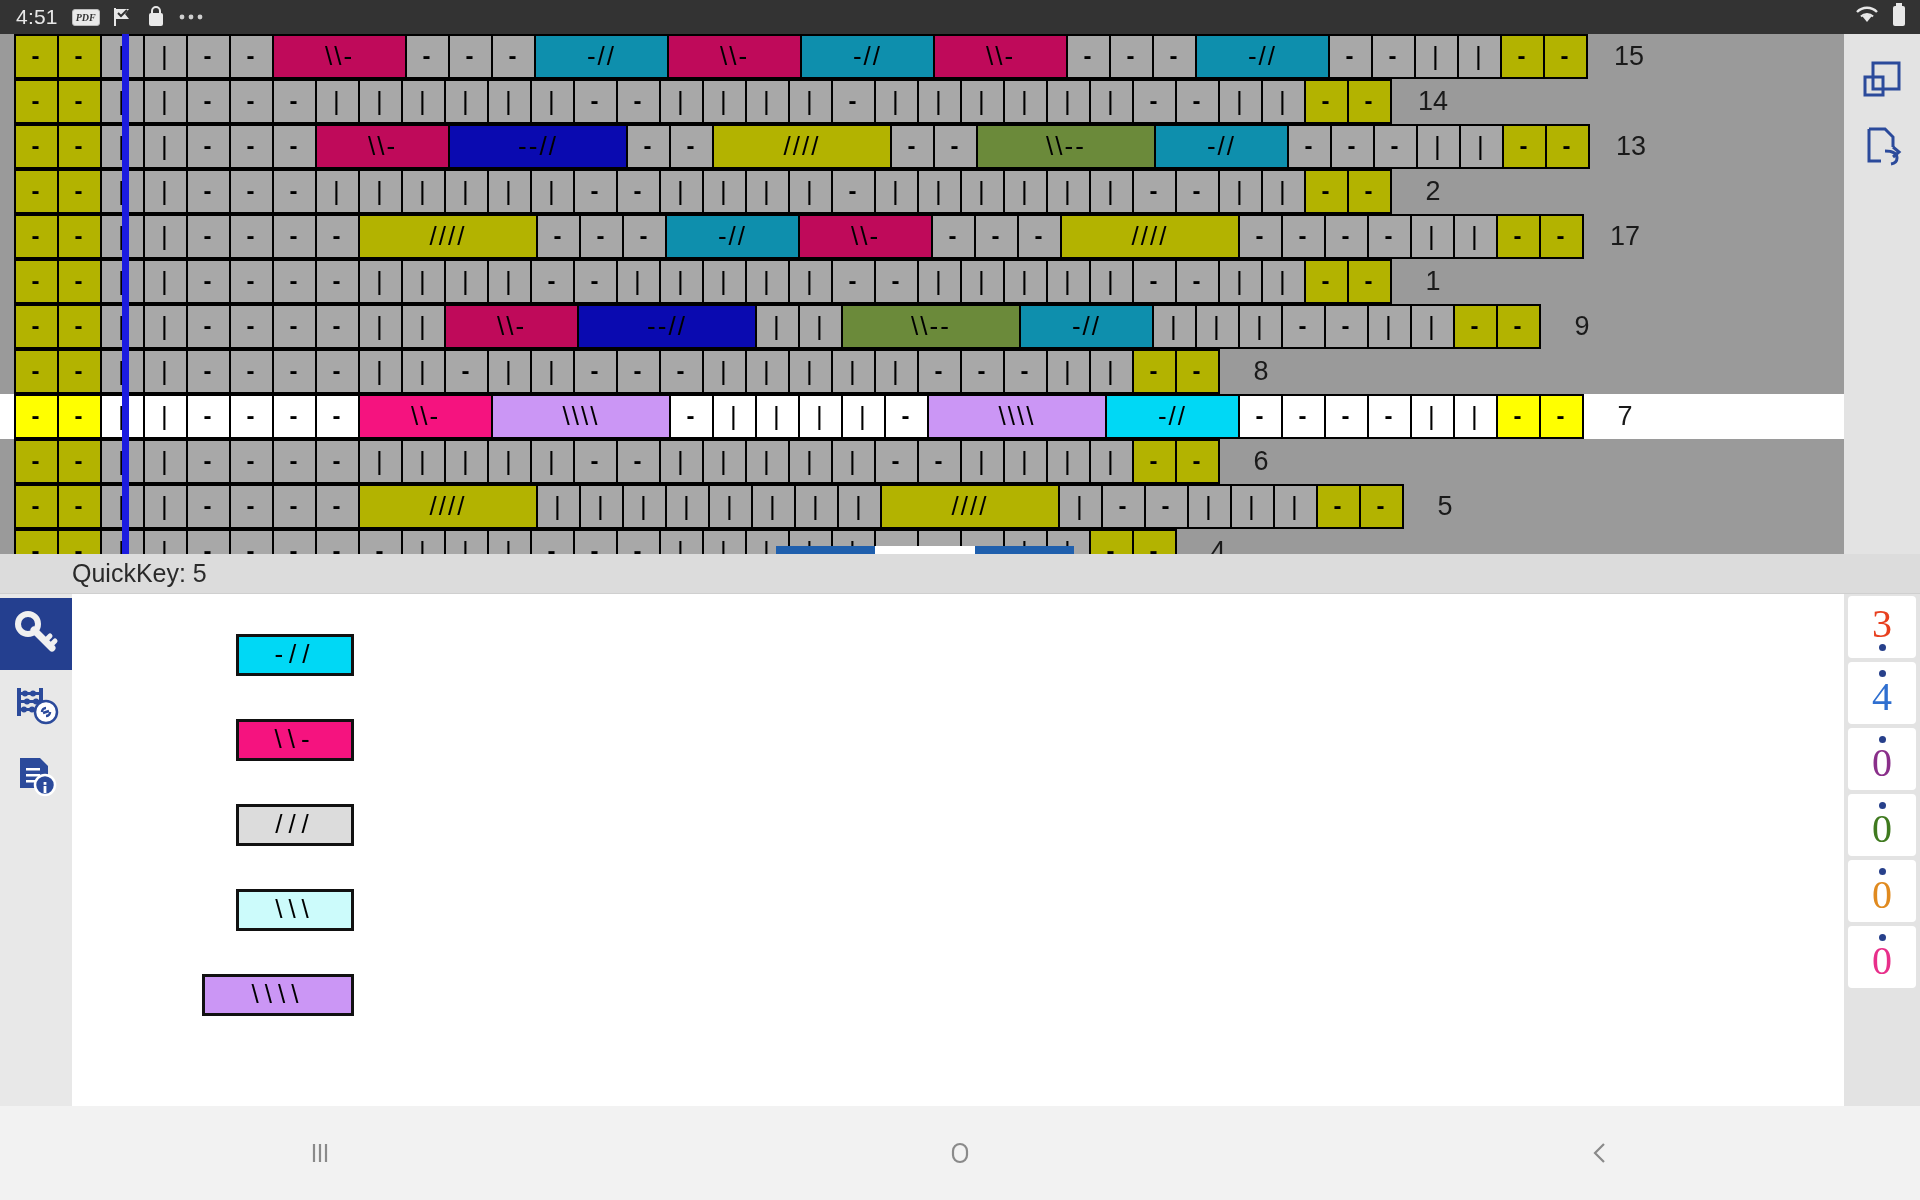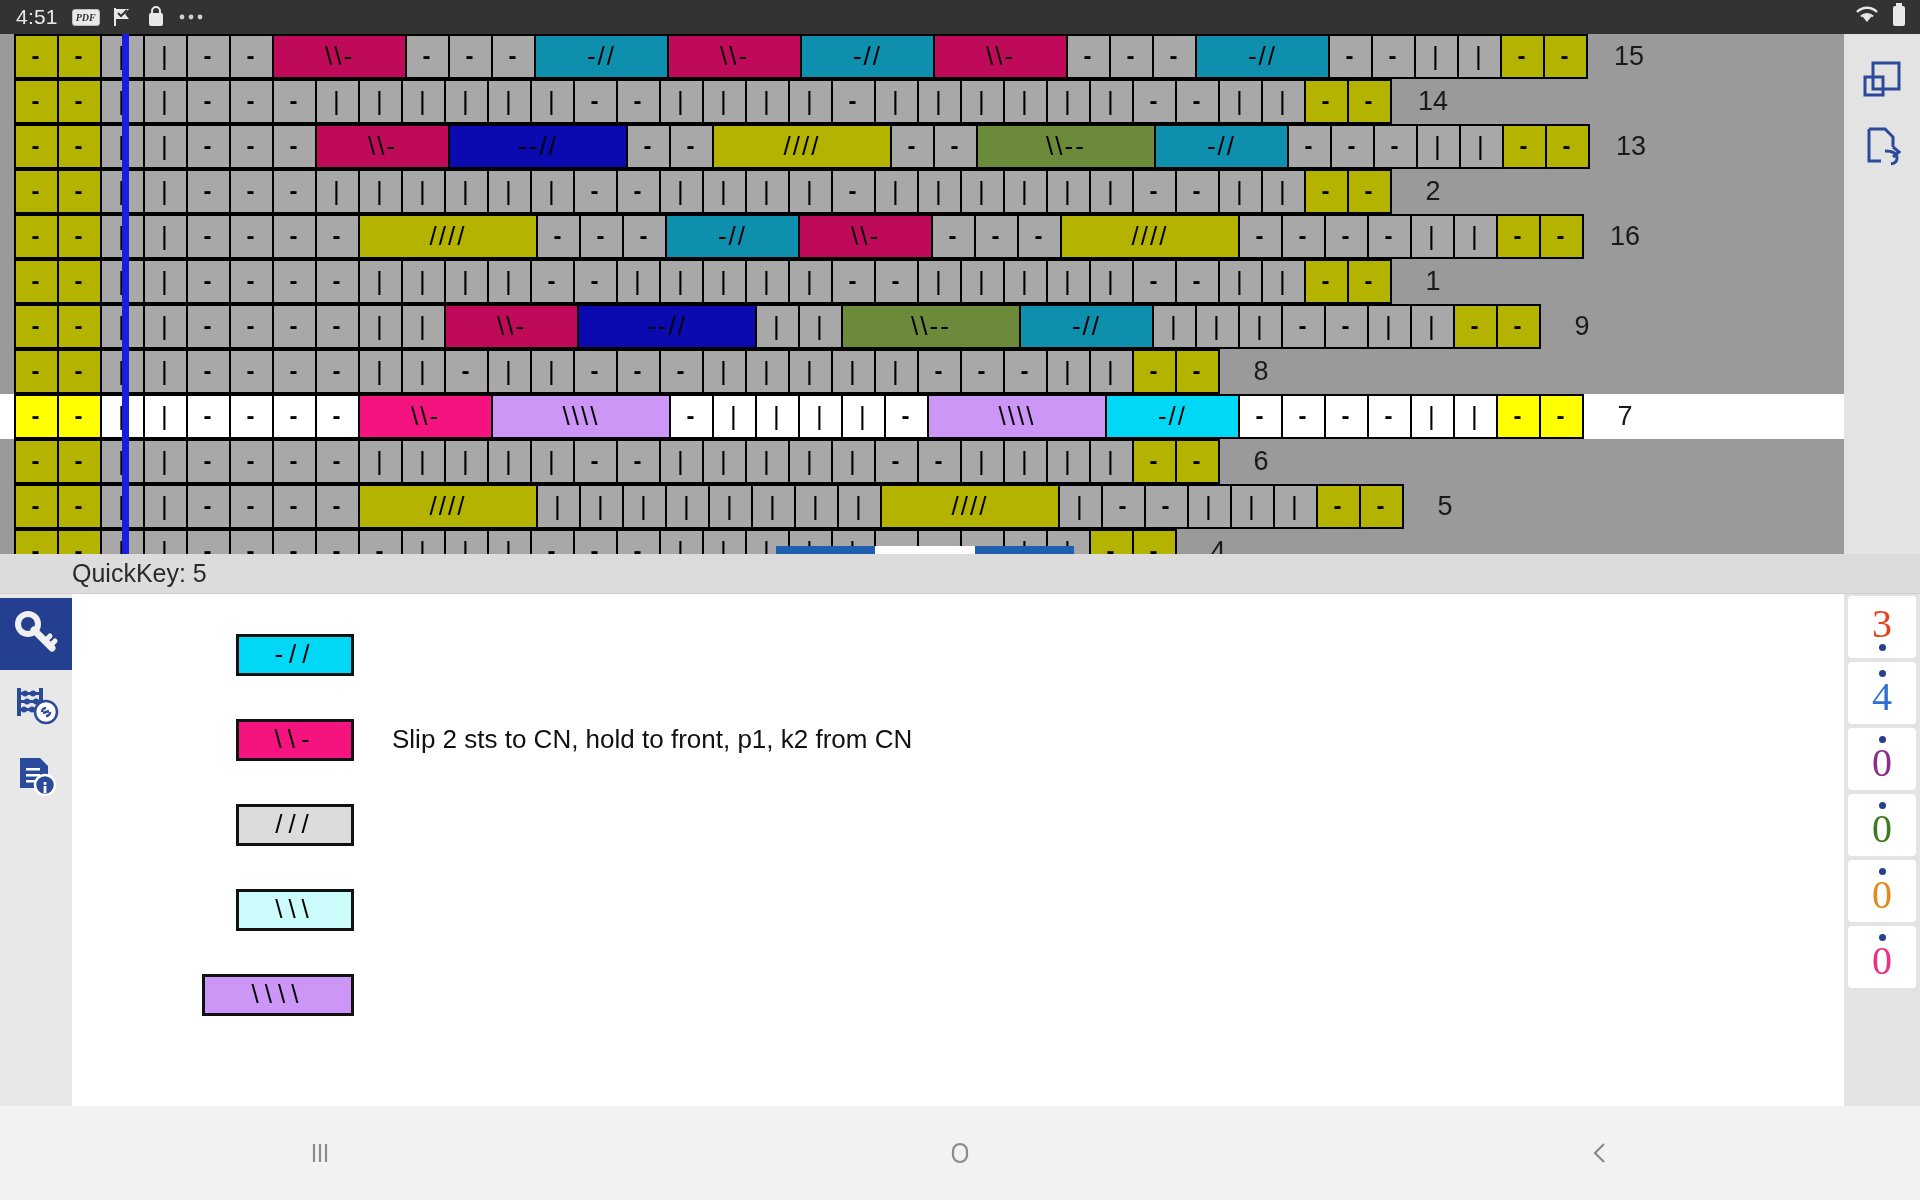--- a/index.html
+++ b/index.html
@@ -623,21 +623,21 @@
           <div class="cell" style="background: rgb(168, 168, 168);">
             <span class="sym">|</span>
           </div>
           <div class="cell dash" style="background: rgb(179, 179, 0);">
             <span class="sym">-</span>
           </div>
           <div class="cell dash" style="background: rgb(179, 179, 0);">
             <span class="sym">-</span>
           </div>
         </div>
-        <div class="rownum">16</div>
+        <div class="rownum">17</div>
       </div>
       <div class="chart-row">
         <div class="rowgutter"></div>
         <div class="cells">
           <div class="cell dash" style="background: rgb(179, 179, 0);">
             <span class="sym">-</span>
           </div>
           <div class="cell dash" style="background: rgb(179, 179, 0);">
             <span class="sym">-</span>
           </div>
@@ -1329,21 +1329,20 @@
   <div class="legend-panel" id="legend-panel">
       <div class="legend-row">
         <div class="lg-swatch-box">
           <div class="lg-swatch" style="background: rgb(0, 216, 245); width: 118px;">-//</div>
         </div>
       </div>
       <div class="legend-row">
         <div class="lg-swatch-box">
           <div class="lg-swatch" style="background: rgb(245, 19, 127); width: 118px;">\\-</div>
         </div>
-        <div class="lg-text">Slip 2 sts to CN, hold to front, p1, k2 from CN</div>
       </div>
       <div class="legend-row">
         <div class="lg-swatch-box">
           <div class="lg-swatch" style="background: rgb(220, 220, 220); width: 118px;">///</div>
         </div>
       </div>
       <div class="legend-row">
         <div class="lg-swatch-box">
           <div class="lg-swatch" style="background: rgb(204, 251, 251); width: 118px;">\\\</div>
         </div>

